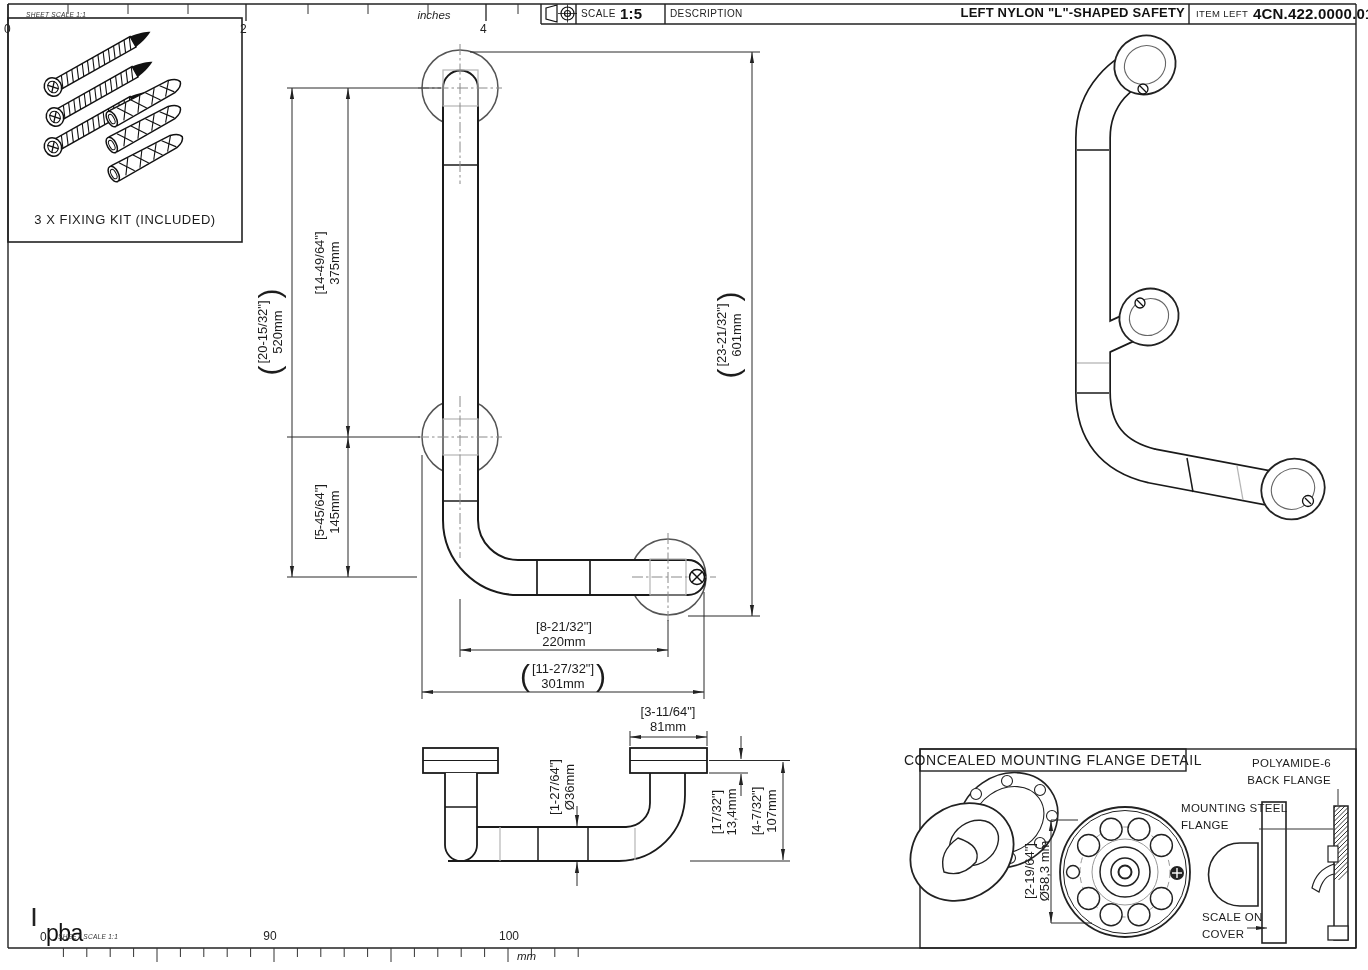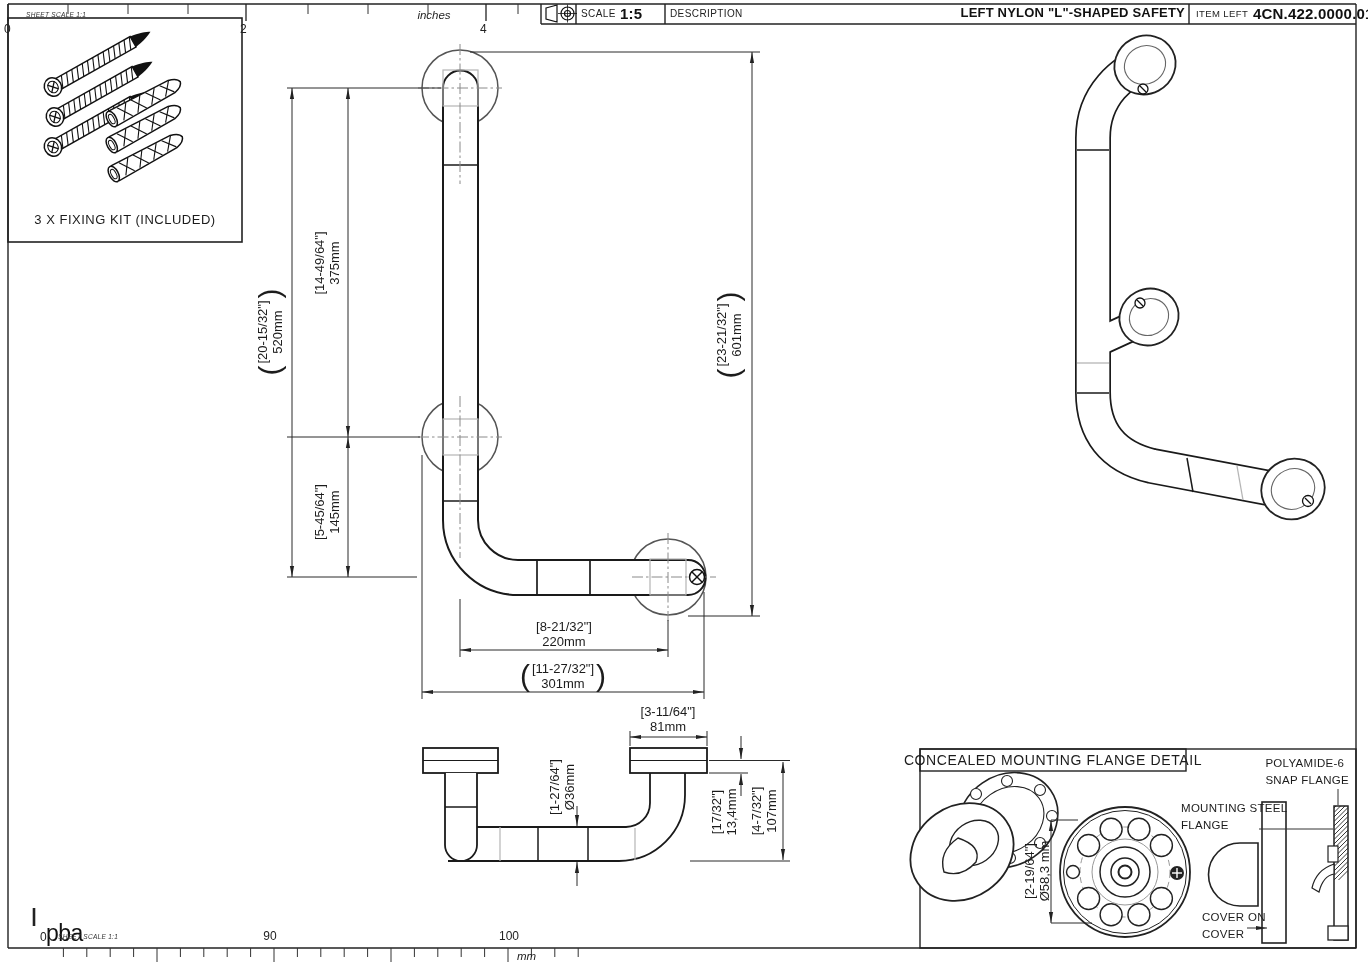--- a/index.html
+++ b/index.html
@@ -444,22 +444,22 @@
 <div class="dim rot" style="left:1037px;top:871px">
   <span class="tx">
     <span>[2-19/64"]</span>
     <span>Ø58,3 mm</span>
   </span>
 </div>
 <div class="abs dlab" style="left:1181px;top:800px">
   <div>MOUNTING STEEL</div>
   <div>FLANGE</div>
 </div>
-<div class="abs dlab" style="right:19px;top:755px;text-align:left">
+<div class="abs dlab" style="right:37px;top:755px;text-align:right">
   <div>POLYAMIDE-6</div>
-  <div>SNAP FLANGE</div>
+  <div>BACK FLANGE</div>
 </div>
 <div class="abs dlab" style="left:1202px;top:909px">
-  <div>COVER ON</div>
+  <div>SCALE ON</div>
   <div>COVER</div>
 </div>
 
 </div>
 
 </body></html>

